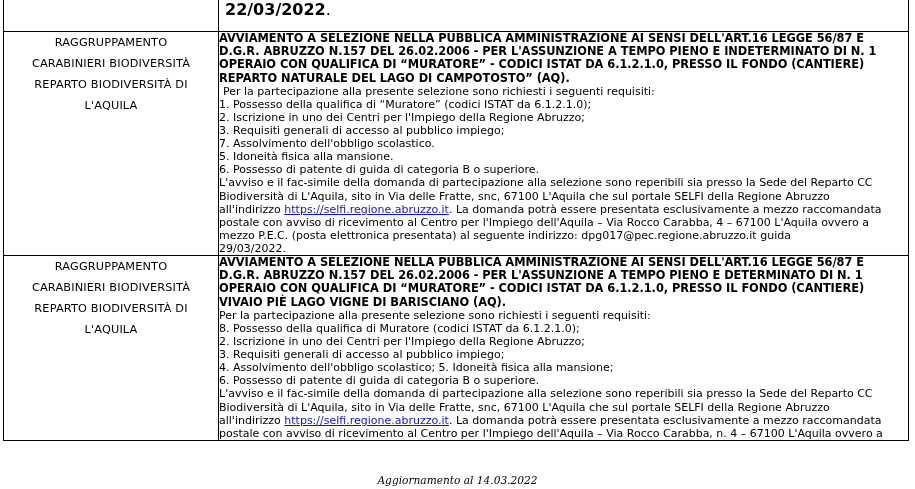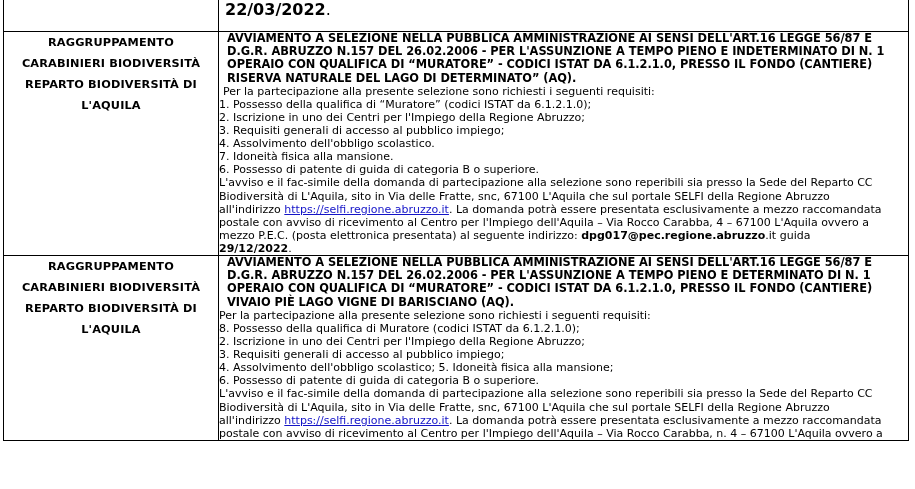--- a/index.html
+++ b/index.html
@@ -46,21 +46,21 @@
 
   col.col-left  { width: 215px; }
   col.col-right { width: 690px; }
 
   .cell-left {
     text-align: center;
     vertical-align: middle;
   }
 
   .org-name {
-    font-weight: bold;
+    font-weight: normal;
     font-size: 11.3px;
     line-height: 21px;
     letter-spacing: 0.15px;
     padding: 0 6px;
   }
   .org-name div { white-space: nowrap; }
 
   .cell-right {
     padding: 2px 3px 2px 4px;
     font-size: 11.4px;
@@ -73,36 +73,35 @@
     padding: 3px 0 0 6px;
     line-height: 14px;
   }
   .topdate .thin { font-weight: normal; }
 
   .hdr {
     font-weight: bold;
     font-size: 11.4px;
     line-height: 13.2px;
     letter-spacing: -0.05px;
-    margin-left: 8px;
   }
 
   .body-line {
     font-size: 11px;
     line-height: 13.1px;
     white-space: nowrap;
   }
 
   .indent1 { padding-left: 4px; }
 
   .lnk {
     color: #1414c8;
   }
 
-  b.em { font-weight: bold; }
+  b.em { font-weight: normal; }
 
   .footer {
     position: absolute;
     left: 0;
     top: 474px;
     width: 915px;
     text-align: center;
     font-style: italic;
     font-size: 10.6px;
     font-family: "DejaVu Serif", "Liberation Serif", serif;
@@ -136,35 +135,35 @@
             <div>CARABINIERI BIODIVERSITÀ</div>
             <div>REPARTO BIODIVERSITÀ DI</div>
             <div>L'AQUILA</div>
           </div>
         </td>
         <td class="cell-right">
           <div class="hdr">
             <div>AVVIAMENTO A SELEZIONE NELLA PUBBLICA AMMINISTRAZIONE AI SENSI DELL'ART.16 LEGGE 56/87 E</div>
             <div>D.G.R. ABRUZZO N.157 DEL 26.02.2006 - PER L'ASSUNZIONE A TEMPO PIENO E INDETERMINATO DI N. 1</div>
             <div>OPERAIO CON QUALIFICA DI “MURATORE” - CODICI ISTAT DA 6.1.2.1.0, PRESSO IL FONDO (CANTIERE)</div>
-            <div>RISERVA NATURALE DEL LAGO DI DETERMINATO” (AQ).</div>
+            <div>REPARTO NATURALE DEL LAGO DI CAMPOTOSTO” (AQ).</div>
           </div>
           <div class="body-line indent1">Per la partecipazione alla presente selezione sono richiesti i seguenti requisiti:</div>
           <div class="body-line">1. Possesso della qualifica di “Muratore” (codici ISTAT da 6.1.2.1.0);</div>
           <div class="body-line">2. Iscrizione in uno dei Centri per l'Impiego della Regione Abruzzo;</div>
           <div class="body-line">3. Requisiti generali di accesso al pubblico impiego;</div>
-          <div class="body-line">4. Assolvimento dell'obbligo scolastico.</div>
-          <div class="body-line">7. Idoneità fisica alla mansione.</div>
+          <div class="body-line">7. Assolvimento dell'obbligo scolastico.</div>
+          <div class="body-line">5. Idoneità fisica alla mansione.</div>
           <div class="body-line">6. Possesso di patente di guida di categoria B o superiore.</div>
           <div class="body-line">L'avviso e il fac-simile della domanda di partecipazione alla selezione sono reperibili sia presso la Sede del Reparto CC</div>
           <div class="body-line">Biodiversità di L'Aquila, sito in Via delle Fratte, snc, 67100 L'Aquila che sul portale SELFI della Regione Abruzzo</div>
           <div class="body-line"><span>all'indirizzo </span><a class="lnk" href="#">https://selfi.regione.abruzzo.it</a><span>. La domanda potrà essere presentata esclusivamente a mezzo raccomandata</span></div>
           <div class="body-line">postale con avviso di ricevimento al Centro per l'Impiego dell'Aquila – Via Rocco Carabba, 4 – 67100 L'Aquila ovvero a</div>
           <div class="body-line"><span>mezzo P.E.C. (posta elettronica presentata) al seguente indirizzo: </span><b class="em">dpg017@pec.regione.abruzzo</b><span>.it guida</span></div>
-          <div class="body-line"><b class="em">29/12/2022</b><span>.</span></div>
+          <div class="body-line"><b class="em">29/03/2022</b><span>.</span></div>
         </td>
       </tr>
 
       <tr>
         <td class="cell-left">
           <div class="org-name">
             <div>RAGGRUPPAMENTO</div>
             <div>CARABINIERI BIODIVERSITÀ</div>
             <div>REPARTO BIODIVERSITÀ DI</div>
             <div>L'AQUILA</div>
@@ -186,14 +185,15 @@
           <div class="body-line">L'avviso e il fac-simile della domanda di partecipazione alla selezione sono reperibili sia presso la Sede del Reparto CC</div>
           <div class="body-line">Biodiversità di L'Aquila, sito in Via delle Fratte, snc, 67100 L'Aquila che sul portale SELFI della Regione Abruzzo</div>
           <div class="body-line"><span>all'indirizzo </span><a class="lnk" href="#">https://selfi.regione.abruzzo.it</a><span>. La domanda potrà essere presentata esclusivamente a mezzo raccomandata</span></div>
           <div class="body-line">postale con avviso di ricevimento al Centro per l'Impiego dell'Aquila – Via Rocco Carabba, n. 4 – 67100 L'Aquila ovvero a</div>
         </td>
       </tr>
 
     </tbody>
   </table>
 
+  <div class="footer">Aggiornamento al 14.03.2022</div>
 
 </div>
 
 </body></html>

